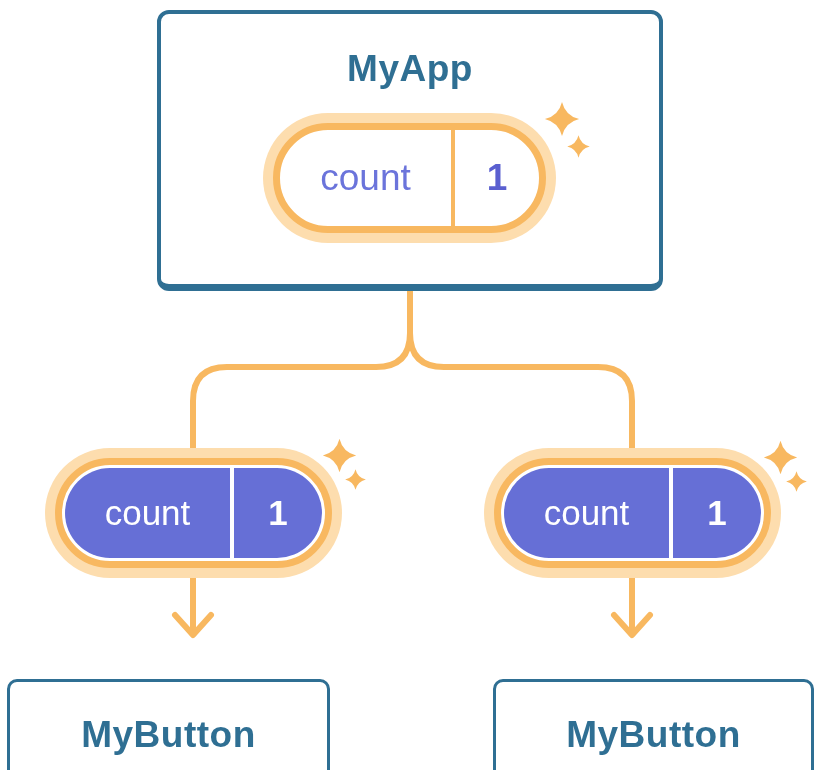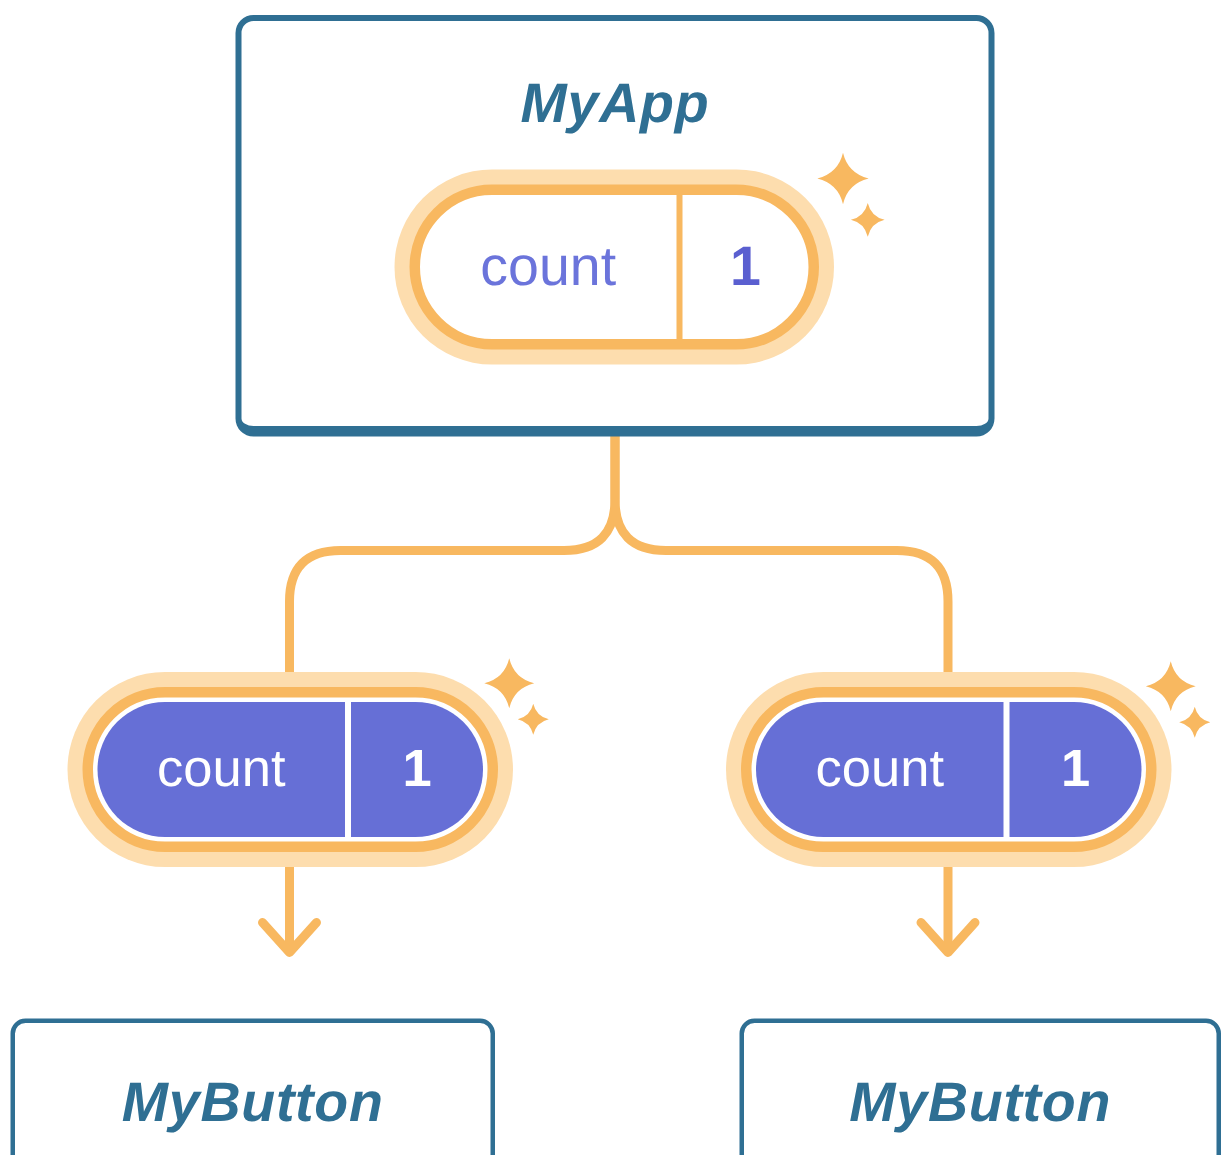--- a/index.html
+++ b/index.html
@@ -25,21 +25,20 @@
   .connectors path{fill:none;stroke:var(--orange);stroke-width:6;stroke-linecap:round;stroke-linejoin:round;}
   
   .card{
     position:absolute;
     background:var(--white);
     border:4px solid var(--card-border-blue);
     border-bottom-width:7px;
     border-radius:12px;
     box-sizing:border-box;
     z-index:1;
-    font-style:italic;
   }
   .card-parent{left:157px;top:10px;width:506px;height:281px;}
   .card-child{height:115px;border-width:3px;border-bottom-width:6px;border-radius:10px;
     display:flex;align-items:center;justify-content:center;margin-top:31px;}
   .card-child-left{left:7px;top:648px;width:323px;}
   .card-child-right{left:493px;top:648px;width:321px;}
   .card-title{
     color:var(--card-text-blue);
     font-size:37px;font-weight:600;letter-spacing:.5px;
     text-align:center;

